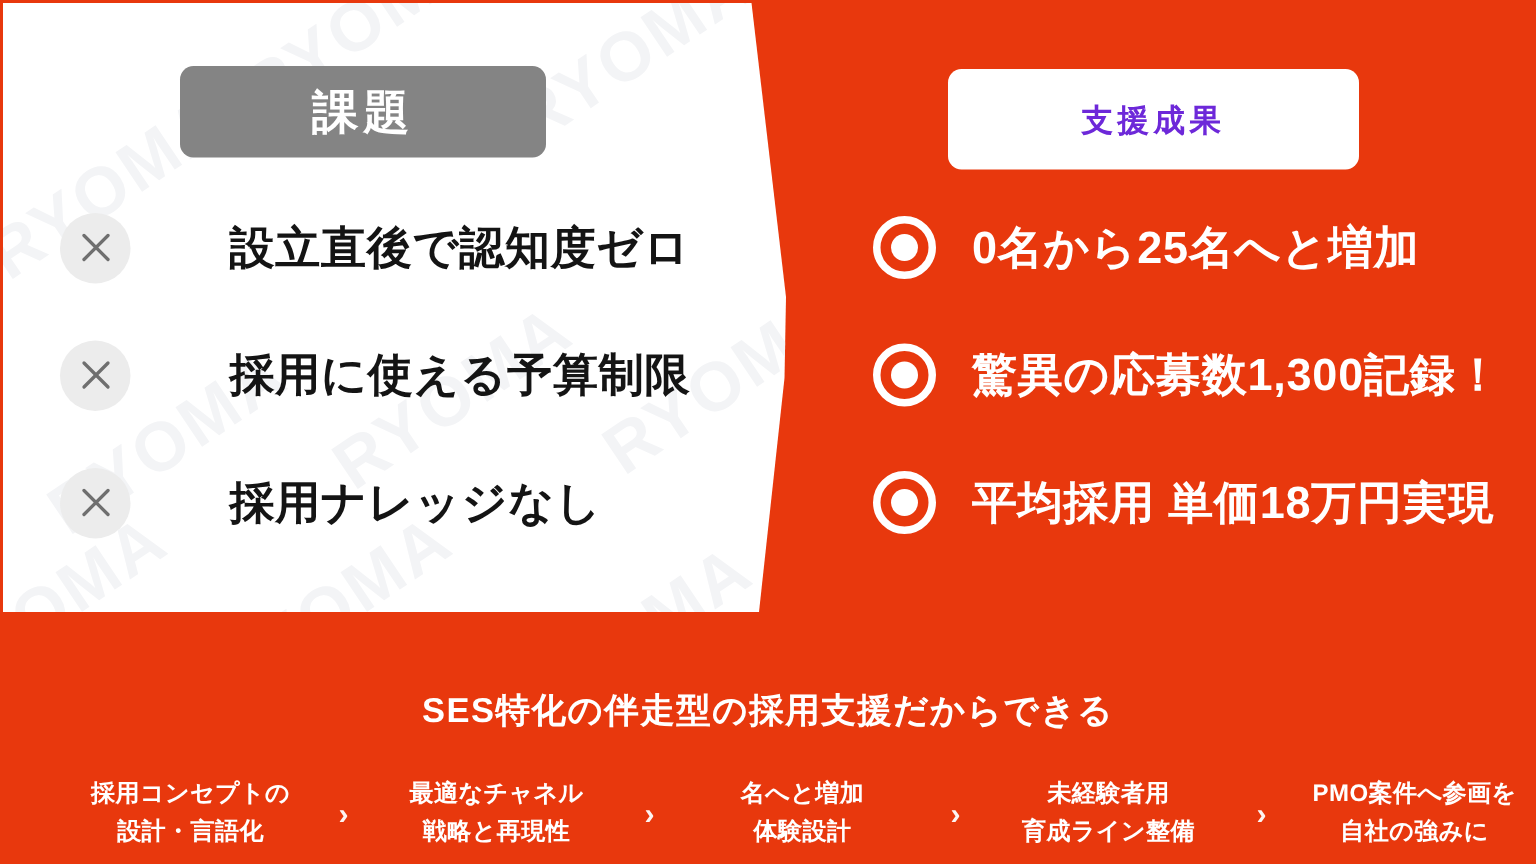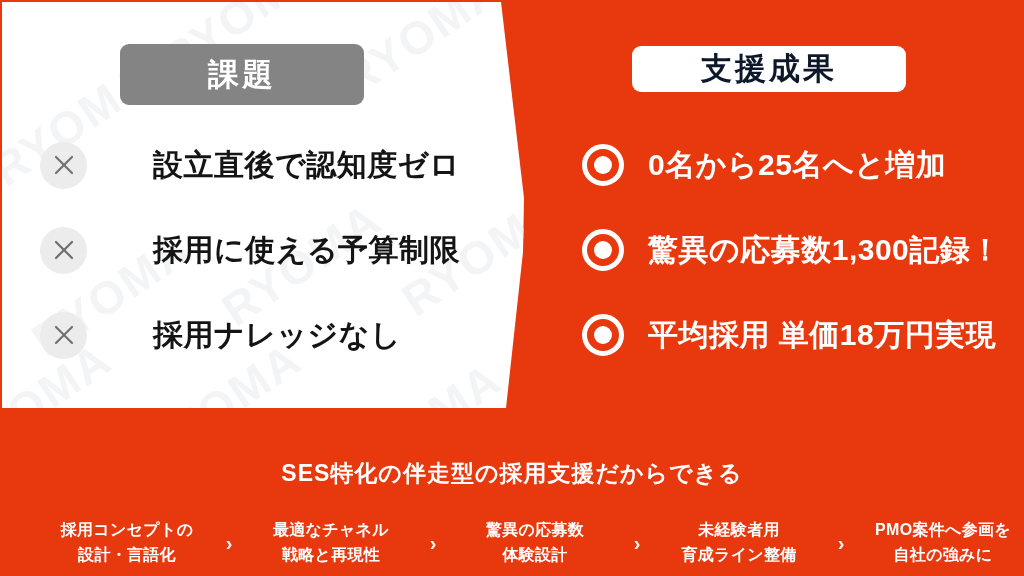--- a/index.html
+++ b/index.html
@@ -33,22 +33,22 @@
     display:flex;align-items:center;justify-content:center;
     border-radius:9px;
     font-weight:700;
     letter-spacing:3px;
   }
   .badge-issue{
     left:120px;top:44px;width:244px;height:61px;
     background:#848484;color:#ffffff;font-size:31px;
   }
   .badge-result{
-    left:632px;top:46px;width:274px;height:46px;
-    background:#ffffff;color:#0f172a;font-size:31px;
+    left:632px;top:46px;width:274px;height:67px;
+    background:#ffffff;color:#6d28d9;font-size:21px;
   }
 
   
   .list{position:absolute;}
   .list-issue{left:40px;top:136px;width:450px;}
   .list-result{left:580px;top:136px;width:460px;}
 
   .row{display:flex;align-items:center;height:58px;margin-bottom:27px;}
   .row:last-child{margin-bottom:0;}
 
@@ -208,21 +208,21 @@
       </div>
       <div class="chev">›</div>
 
       <div class="step">
         <span>最適なチャネル</span>
         <span class="l2">戦略と再現性</span>
       </div>
       <div class="chev">›</div>
 
       <div class="step">
-        <span>驚異の応募数</span>
+        <span>名へと増加</span>
         <span class="l2">体験設計</span>
       </div>
       <div class="chev">›</div>
 
       <div class="step">
         <span>未経験者用</span>
         <span class="l2">育成ライン整備</span>
       </div>
       <div class="chev">›</div>
 

